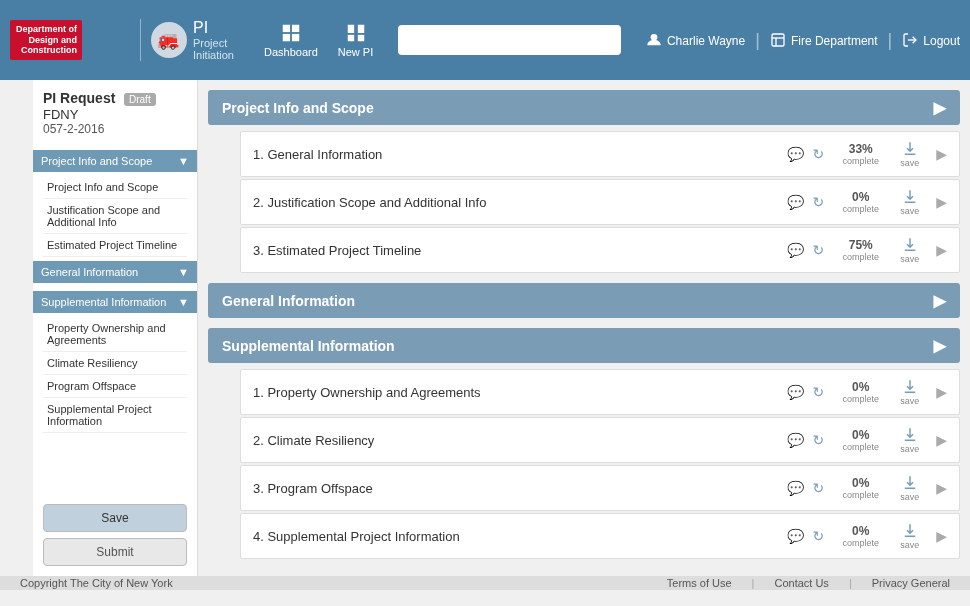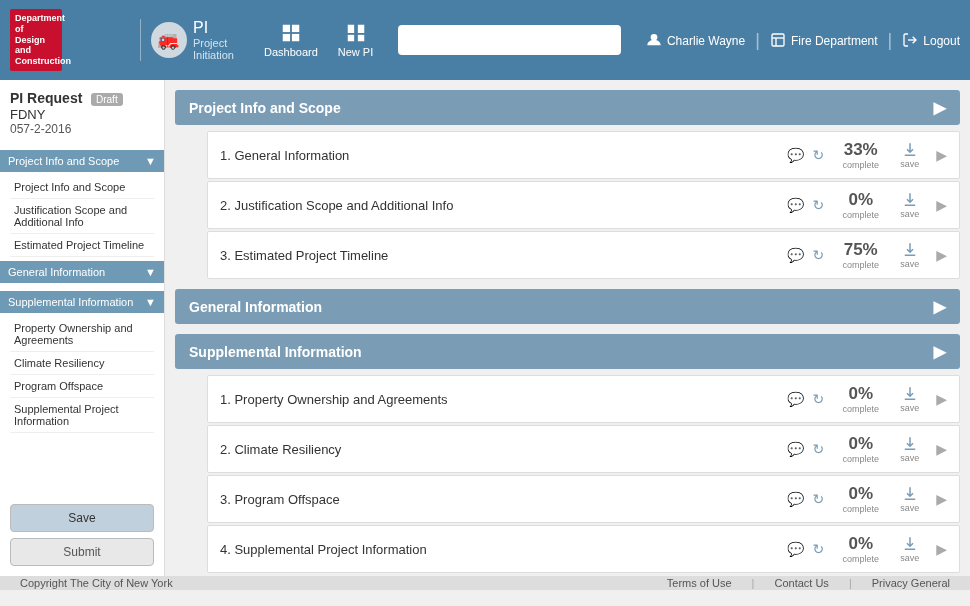--- a/index.html
+++ b/index.html
@@ -21,22 +21,22 @@
       min-width: 120px;
     }
     .logo-box {
       background: #c8102e;
       color: white;
       font-size: 9px;
       font-weight: bold;
       padding: 4px 5px;
       line-height: 1.2;
       border-radius: 2px;
-      width: 52px;
-      text-align: left;
+      width: 72px;
+      text-align: right;
     }
     .pi-logo-area {
       display: flex;
       align-items: center;
       gap: 6px;
       color: white;
       border-left: 1px solid rgba(255,255,255,0.4);
       padding-left: 10px;
     }
     .pi-truck-icon {
@@ -101,20 +101,21 @@
       color: white;
       cursor: pointer;
       white-space: nowrap;
     }
     .separator { color: rgba(255,255,255,0.5); font-size: 18px; }
 
     
     .main-layout {
       display: flex;
       height: calc(606px - 80px - 30px);
+      padding-left: 33px;
     }
 
     
     .sidebar {
       width: 165px;
       background: white;
       border-right: 1px solid #ddd;
       padding: 10px;
       display: flex;
       flex-direction: column;
@@ -233,21 +234,21 @@
       font-size: 14px;
     }
     .row-progress {
       display: flex;
       flex-direction: column;
       align-items: center;
       margin-right: 14px;
       min-width: 45px;
     }
     .progress-pct {
-      font-size: 17px;
+      font-size: 12px;
       font-weight: bold;
       color: #555;
     }
     .progress-label {
       font-size: 9px;
       color: #888;
     }
     .row-save {
       display: flex;
       flex-direction: column;

